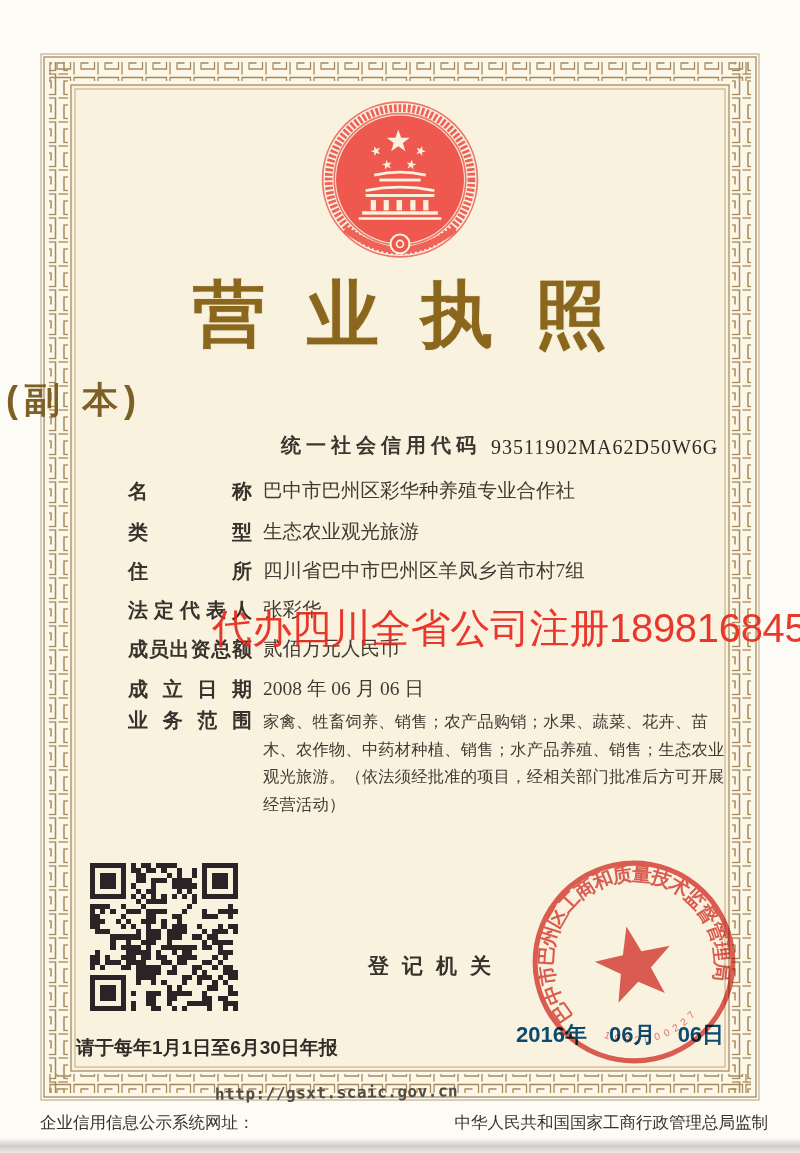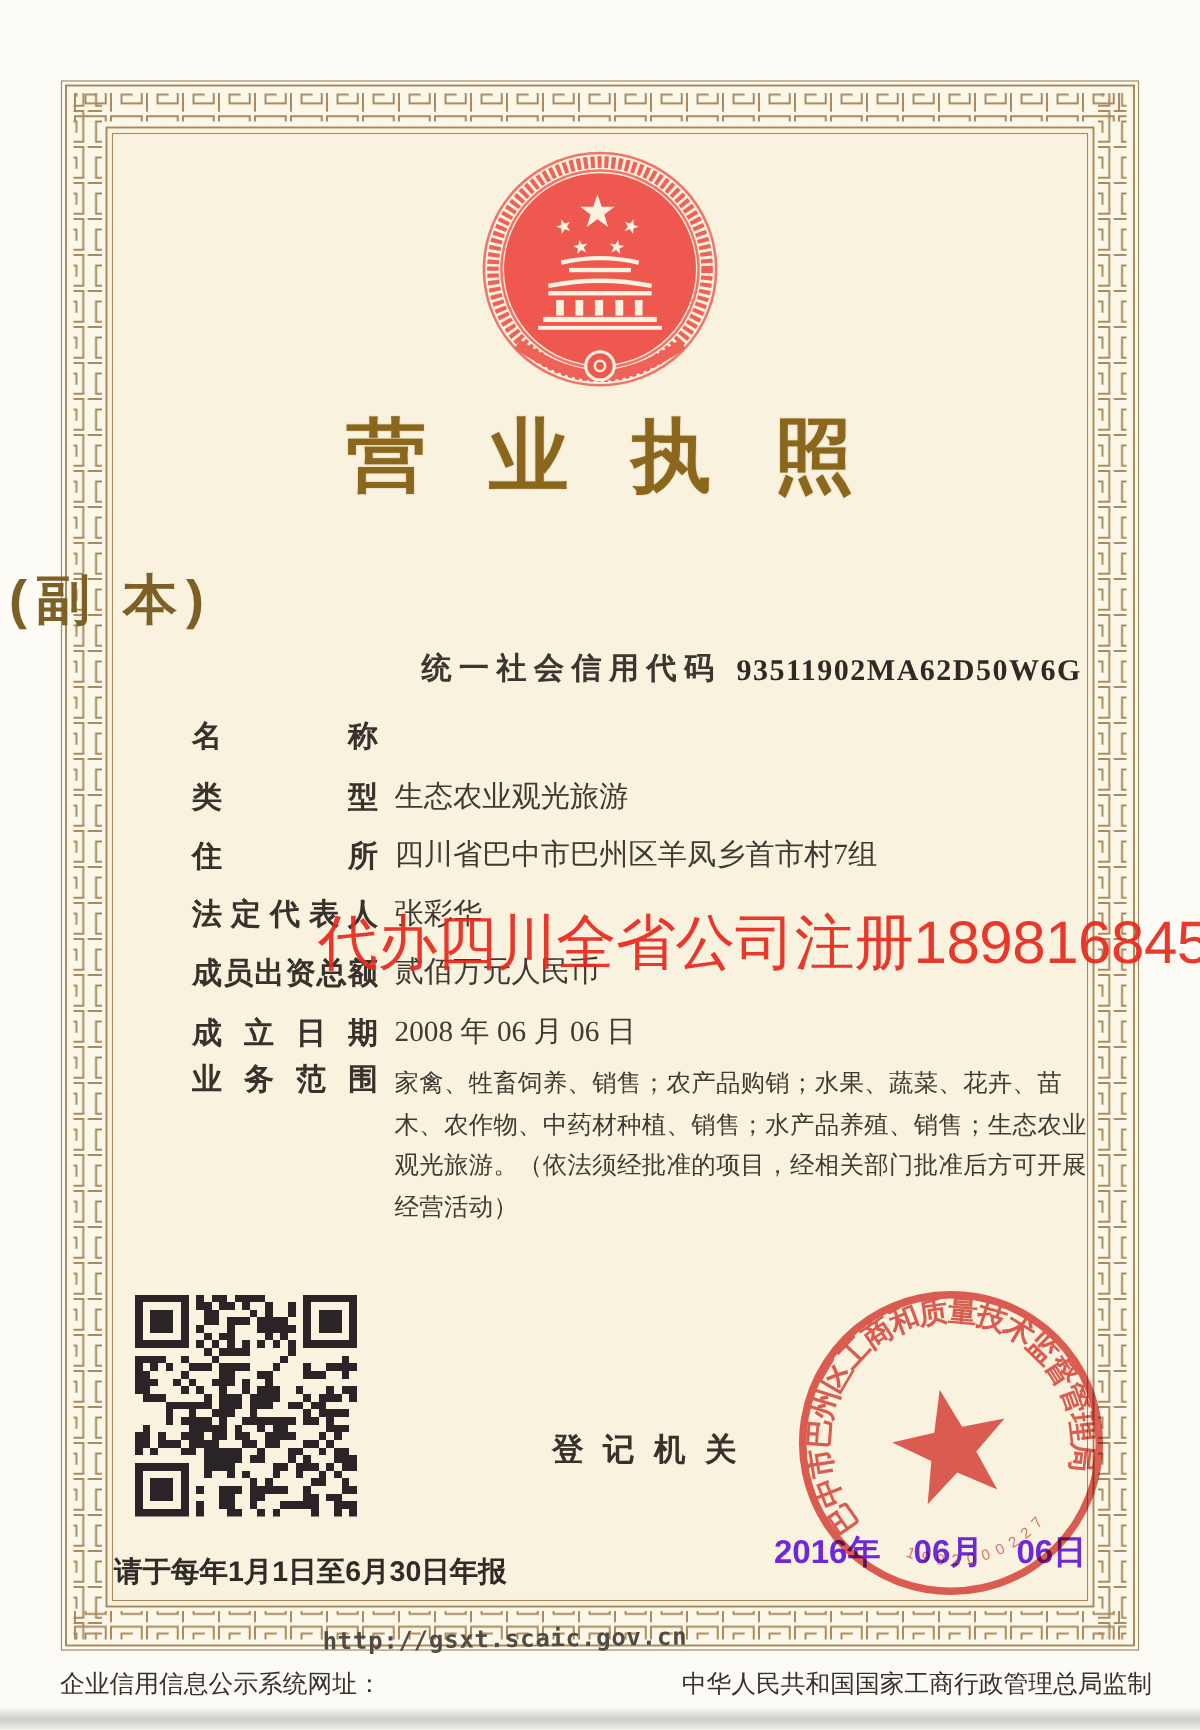--- a/index.html
+++ b/index.html
@@ -14,36 +14,36 @@
 
   
   #frame{left:0;top:0;width:800px;height:1153px;}
 
   
   #emblem{left:314px;top:100px;width:172px;height:164px;}
 
   
   .title{
     left:0;right:0;top:278px;text-align:center;
-    font-size:53px;font-weight:900;color:#8a671c;
+    font-size:72px;font-weight:900;color:#8a671c;
     letter-spacing:42px;text-indent:42px;line-height:1;
     text-shadow:0 0 1px rgba(138,103,28,.55);
   }
   .subtitle{
     left:0;right:0;top:382px;text-align:left;
     font-size:36px;font-weight:600;color:#7d6026;
     letter-spacing:6px;text-indent:6px;line-height:1;
   }
 
   
   .credit{left:281px;top:432px;display:flex;align-items:flex-end;}
   .credit .lab{font-size:20px;font-weight:700;letter-spacing:5px;color:#3b362f;}
   .credit .code{
     margin-left:10px;font-family:"Liberation Serif", serif;
-    font-size:20px;letter-spacing:1px;color:#2e2a25;font-weight:700;
+    font-size:20px;letter-spacing:1px;color:#2e2a25;font-weight:400;
   }
 
   
   .row{position:absolute;left:128px;display:flex;align-items:flex-start;}
   .row .lab{
     width:124px;flex-shrink:0;display:flex;justify-content:space-between;
     font-size:20px;font-weight:700;color:#37322c;line-height:24px;
   }
   .row .val{
     margin-left:11px;font-family:"Liberation Serif", serif;
@@ -60,21 +60,21 @@
   
   #qr{left:90px;top:863px;width:148px;height:148px;}
 
   
   .regauth{
     left:368px;top:952px;font-size:21px;font-weight:700;
     letter-spacing:13px;color:#37322c;white-space:nowrap;
   }
   .issue-date{
     left:516px;top:1020px;font-size:22px;font-weight:700;
-    word-spacing:16px;color:#6d28d9;white-space:nowrap;
+    word-spacing:16px;color:#0c4a6e;white-space:nowrap;
   }
   .annual{
     left:76px;top:1035px;font-size:19px;font-weight:600;color:#2f2b26;white-space:nowrap;
   }
   #stamp{
     left:521px;top:849px;width:226px;height:226px;
     transform:rotate(-12deg);mix-blend-mode:multiply;opacity:.88;
   }
   .gsxt-url{
     left:215px;top:1083px;font-family:"DejaVu Sans Mono", monospace;
@@ -147,20 +147,21 @@
 <div class="abs credit">
   <span class="lab">统一社会信用代码</span>
   <span class="code">93511902MA62D50W6G</span>
 </div>
 
 <div class="row" style="top:479px">
   <span class="lab">
       <span>名</span>
       <span>称</span>
     </span>
+  <span class="val">巴中市巴州区彩华种养殖专业合作社</span>
 </div>
 <div class="row" style="top:520px">
   <span class="lab">
       <span>类</span>
       <span>型</span>
     </span>
   <span class="val">生态农业观光旅游</span>
 </div>
 <div class="row" style="top:559px">
   <span class="lab">

